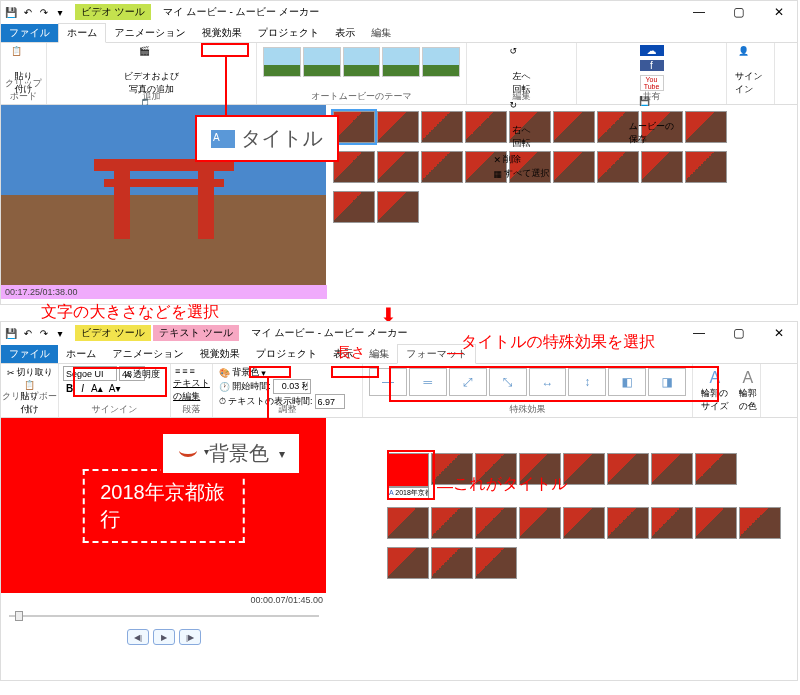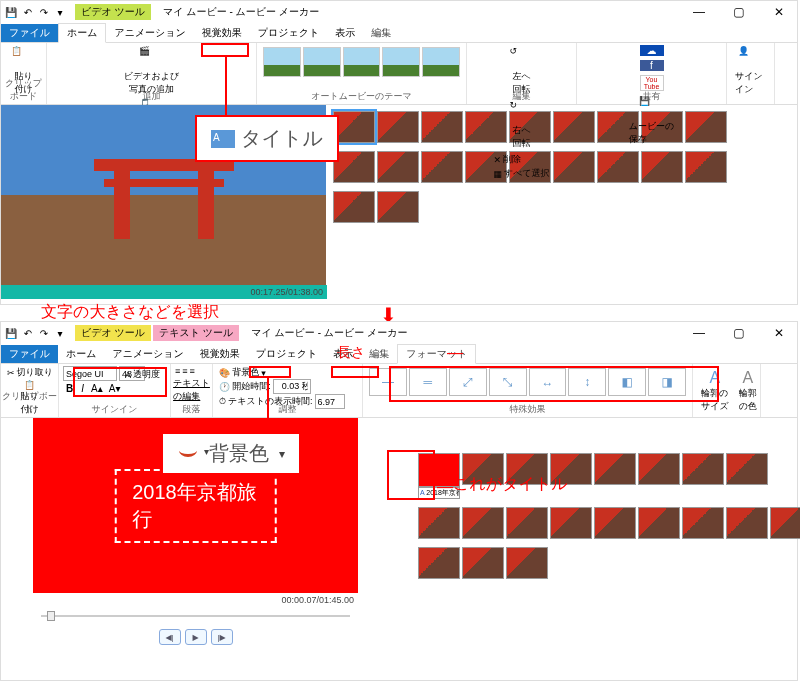--- a/index.html
+++ b/index.html
@@ -36,21 +36,21 @@
   
   .workspace { display: flex; height: 200px; }
   .preview { width: 325px; background: #000; position: relative; }
   .preview .img-placeholder { width: 100%; height: 180px; background: linear-gradient(180deg, #4a88cc 50%, #8a6040 50%); position: relative; }
   .torii { position: absolute; left: 50%; top: 30%; transform: translateX(-50%); width: 120px; height: 80px; }
   .torii::before, .torii::after { content: ""; position: absolute; background: #c83020; }
   .torii::before { width: 16px; height: 80px; left: 10px; }
   .torii::after { width: 16px; height: 80px; right: 10px; }
   .torii .beam { position: absolute; width: 140px; height: 12px; background: #c83020; left: -10px; top: 0; }
   .torii .beam2 { position: absolute; width: 120px; height: 8px; background: #c83020; left: 0; top: 20px; }
-  .ptime { text-align: right; font-size: 9px; color: #444; padding: 2px 4px; background: #14b8a6; }
+  .ptime { text-align: left; font-size: 9px; color: #444; padding: 2px 4px; background: #f0abfc; }
   
   .timeline { flex: 1; padding: 6px; }
   .clip-row { display: flex; gap: 2px; margin-bottom: 8px; }
   .clip { width: 42px; height: 32px; background: linear-gradient(135deg, #c83020 40%, #6a4030 40%); border: 1px solid #999; }
   .clip.sel { outline: 2px solid #4aa0f0; }
   
   
   .redbox { position: absolute; border: 2px solid #ff0000; pointer-events: none; }
   .redtext { position: absolute; color: #ff0000; font-size: 16px; font-weight: 400; }
   .redline { position: absolute; background: #ff0000; }
@@ -398,21 +398,21 @@
 サイズ</span>
         </div>
       <div class="rb-btn">
           <span style="font-size:16px;color:#888;">A</span>
           <span style="white-space:pre;">輪郭
 の色</span>
         </div>
     </div>
   </div>
 
-  <div class="row" style="align-items:flex-start;padding-left:32px;">
+  <div class="row" style="align-items:flex-start;">
     <div style="width:326px;">
       <div class="preview2">
         <div class="title-box">2018年京都旅行</div>
       </div>
       <div class="ptime2">00:00.07/01:45.00</div>
       <div class="slider-track">
           <div class="slider-thumb"></div>
         </div>
       <div class="playctrl">
         <span class="playbtn">◀|</span>
@@ -454,20 +454,21 @@
     </div>
   </div>
 
   <div class="redbox" style="left:72px;top:45px;width:94px;height:30px;"></div>
   <div class="redbox" style="left:248px;top:44px;width:42px;height:12px;"></div>
   <div class="redbox" style="left:330px;top:44px;width:48px;height:12px;"></div>
   <div class="redbox" style="left:388px;top:44px;width:330px;height:36px;"></div>
   <div class="redbox" style="left:386px;top:128px;width:48px;height:50px;"></div>
 
   <span class="redtext" style="left:336px;top:22px;font-size:14px;">長さ</span>
+  <span class="redtext" style="left:460px;top:10px;">タイトルの特殊効果を選択</span>
   <span style="position:absolute;left:446px;top:22px;color:#ff0000;font-size:16px;">—</span>
   <span class="redtext" style="left:452px;top:152px;">これがタイトル</span>
   <span style="position:absolute;left:436px;top:156px;color:#ff0000;font-size:16px;">—</span>
 
   <div class="redline" style="left:266px;top:56px;width:2px;height:54px;"></div>
   <div class="callout-bg" style="left:160px;top:110px;">
     <span class="ico-bg"></span>
     <span>背景色</span>
     <span style="font-size:12px;color:#444;">▾</span>
   </div>

